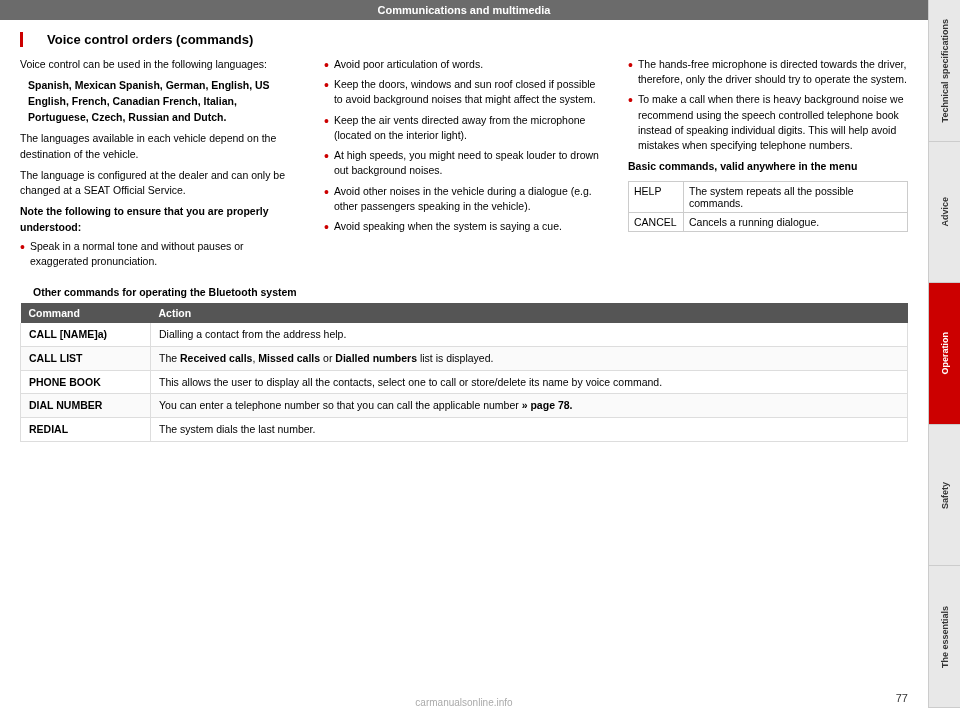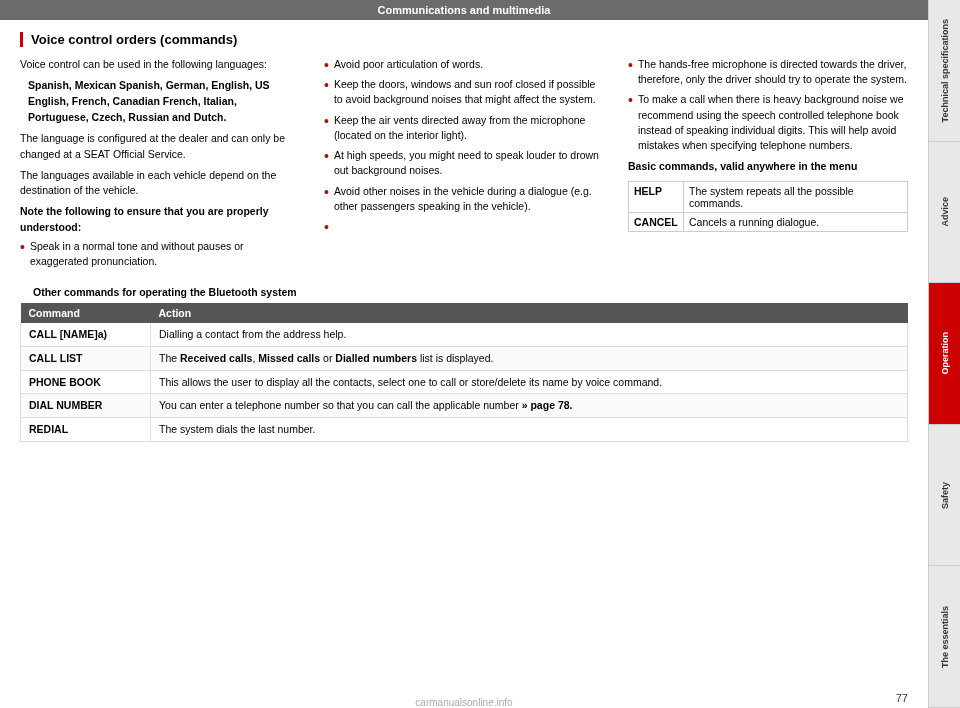--- a/index.html
+++ b/index.html
@@ -29,21 +29,21 @@
       font-weight: bold;
     }
     .content-area {
       padding: 12px 20px 10px 20px;
       flex: 1;
     }
     .section-title {
       font-size: 13px;
       font-weight: bold;
       border-left: 3px solid #cc0000;
-      padding-left: 8px;
+      padding-left: 24px;
       margin-bottom: 10px;
     }
     .three-col {
       display: grid;
       grid-template-columns: 1fr 1fr 1fr;
       gap: 24px;
       margin-bottom: 12px;
     }
     .col-left p, .col-mid p, .col-right p {
       margin-bottom: 6px;
@@ -85,21 +85,21 @@
       border-collapse: collapse;
       margin-top: 4px;
     }
     .help-table td {
       padding: 3px 5px;
       font-size: 10.5px;
       vertical-align: top;
       border: 1px solid #ccc;
     }
     .help-table td:first-child {
-      font-weight: bold;
+      font-weight: normal;
       white-space: nowrap;
       width: 55px;
     }
     .other-commands-title {
       font-weight: bold;
       font-size: 10.5px;
       margin-bottom: 5px;
       margin-left: 13px;
     }
     .commands-table {
@@ -187,22 +187,22 @@
   </div>
 
   <div class="content-area">
     <div class="section-title">Voice control orders (commands)</div>
 
     <div class="three-col">
 
       <div class="col-left">
         <p>Voice control can be used in the following languages:</p>
         <p class="bold-list">Spanish, Mexican Spanish, German, English, US English, French, Canadian French, Italian, Portuguese, Czech, Russian and Dutch.</p>
+        <p>The languages available in each vehicle depend on the destination of the vehicle.</p>
         <p>The language is configured at the dealer and can only be changed at a SEAT Official Service.</p>
-        <p>The languages available in each vehicle depend on the destination of the vehicle.</p>
         <p class="note-bold">Note the following to ensure that you are properly understood:</p>
         <div class="bullet-item">
           <span class="bullet-dot">•</span>
           <span>Speak in a normal tone and without pauses or exaggerated pronunciation.</span>
         </div>
       </div>
 
       <div class="col-mid">
         <div class="bullet-item">
           <span class="bullet-dot">•</span>
@@ -219,20 +219,21 @@
         <div class="bullet-item">
           <span class="bullet-dot">•</span>
           <span>At high speeds, you might need to speak louder to drown out background noises.</span>
         </div>
         <div class="bullet-item">
           <span class="bullet-dot">•</span>
           <span>Avoid other noises in the vehicle during a dialogue (e.g. other passengers speaking in the vehicle).</span>
         </div>
         <div class="bullet-item">
           <span class="bullet-dot">•</span>
+          <span>Avoid speaking when the system is saying a cue.</span>
         </div>
       </div>
 
       <div class="col-right">
         <div class="bullet-item">
           <span class="bullet-dot">•</span>
           <span>The hands-free microphone is directed towards the driver, therefore, only the driver should try to operate the system.</span>
         </div>
         <div class="bullet-item">
           <span class="bullet-dot">•</span>

